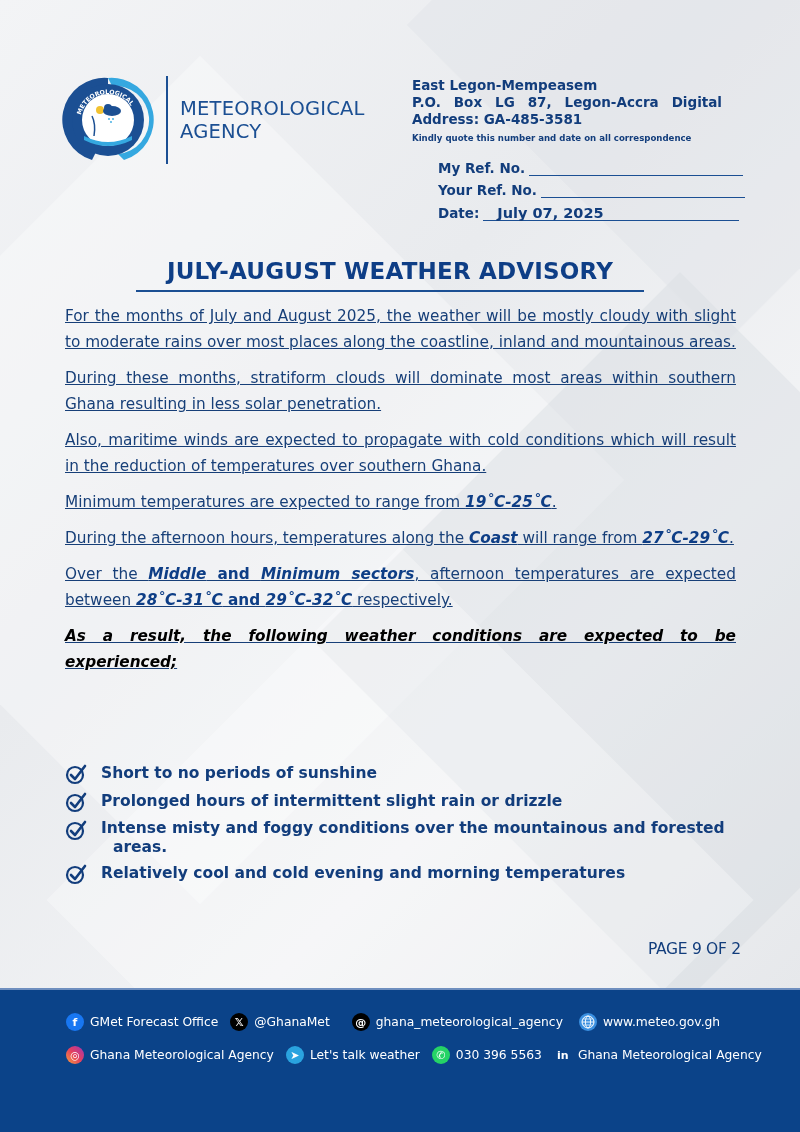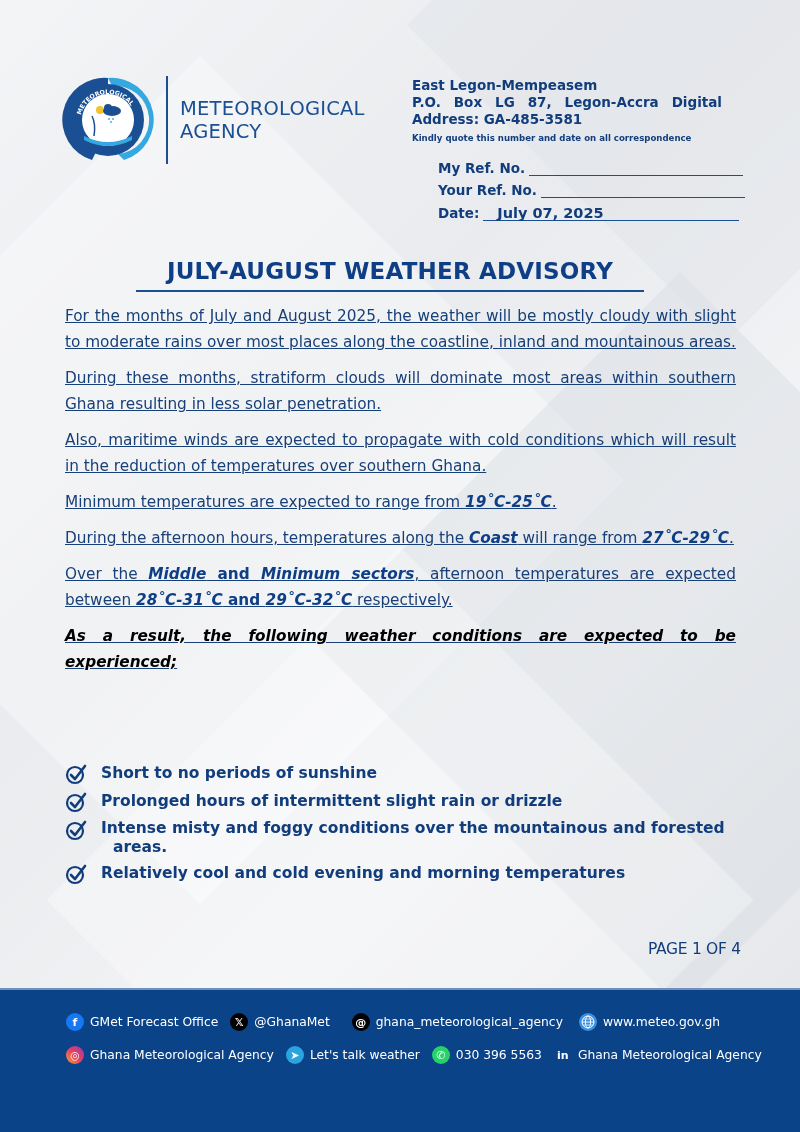--- a/index.html
+++ b/index.html
@@ -187,21 +187,21 @@
   </div>
   <div class="check-item i4">
     <svg class="icon" viewBox="0 0 22 22">
         <circle cx="10" cy="12" r="8" fill="none" stroke="#123d7c" stroke-width="2.2"></circle>
         <path d="M6 12 L10 16 L20 3" fill="none" stroke="#123d7c" stroke-width="2.6" stroke-linecap="round" stroke-linejoin="round"></path>
       </svg>
     <span class="txt">Relatively cool and cold evening and morning temperatures</span>
   </div>
 </div>
 
-<div class="page-num">PAGE 1 OF 4</div>
+<div class="page-num">PAGE 9 OF 2</div>
 
 <div class="footer">
   <div class="f-row row1">
     <div class="f-item i1">
       <span class="ficon fb">f</span>
       <span>GMet Forecast Office</span>
     </div>
     <div class="f-item i2">
       <span class="ficon x">𝕏</span>
       <span>@GhanaMet</span>

